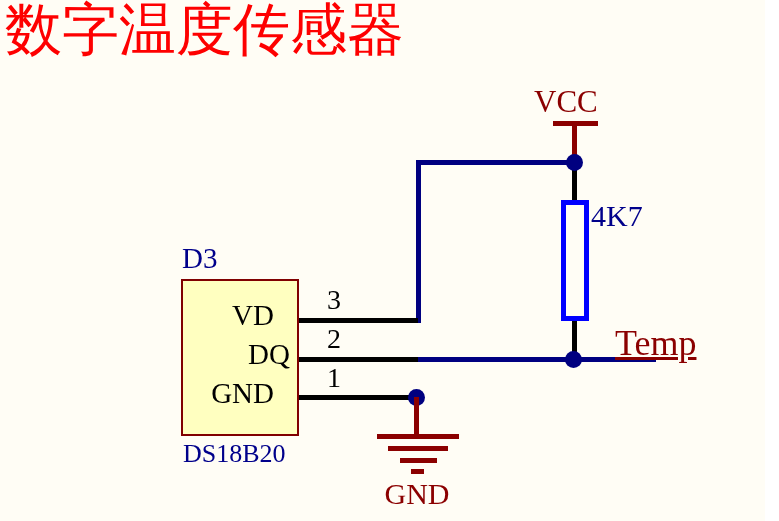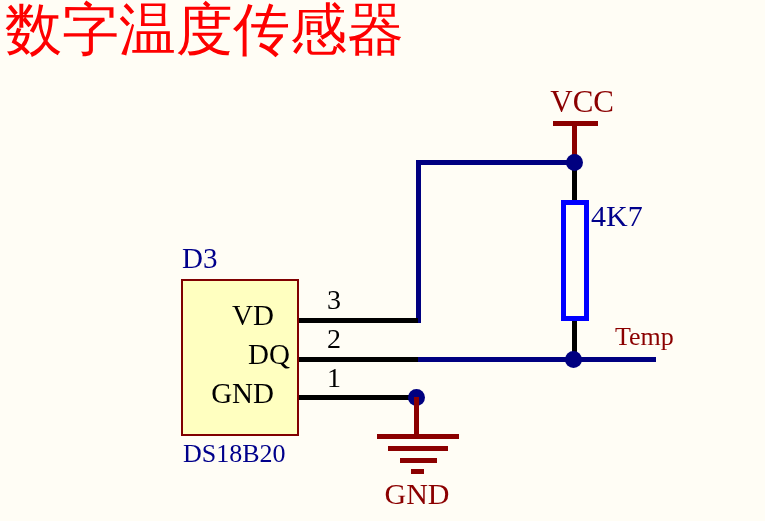--- a/index.html
+++ b/index.html
@@ -61,28 +61,29 @@
   .resistor-text {
     left: 591px; top: 197px;
     font-size: 30px;
     line-height: 38px;
     color: var(--label-blue, #00008B);
   }
 
   .vcc-text {
     left: 534px; top: 84px;
     width: 80px;
-    text-align: right;
+    text-align: left;
     font-size: 31px;
     color: var(--power, #8B0000);
   }
   .temp-text {
     left: 615px; top: 322px;
-    font-size: 26px;
+    font-size: 36px;
     color: var(--power, #8B0000);
+    text-decoration: underline;
   }
 
   
   .gnd-stem { left: 414px; top: 397px; width: 5px; height: 40px; }
   .gnd-bar1 { left: 377px; top: 434px; width: 82px; height: 5px; }
   .gnd-bar2 { left: 388px; top: 446px; width: 60px; height: 5px; }
   .gnd-bar3 { left: 400px; top: 458px; width: 37px; height: 5px; }
   .gnd-bar4 { left: 411px; top: 469px; width: 13px; height: 5px; }
   .gnd-text {
     left: 358px; top: 477px;

